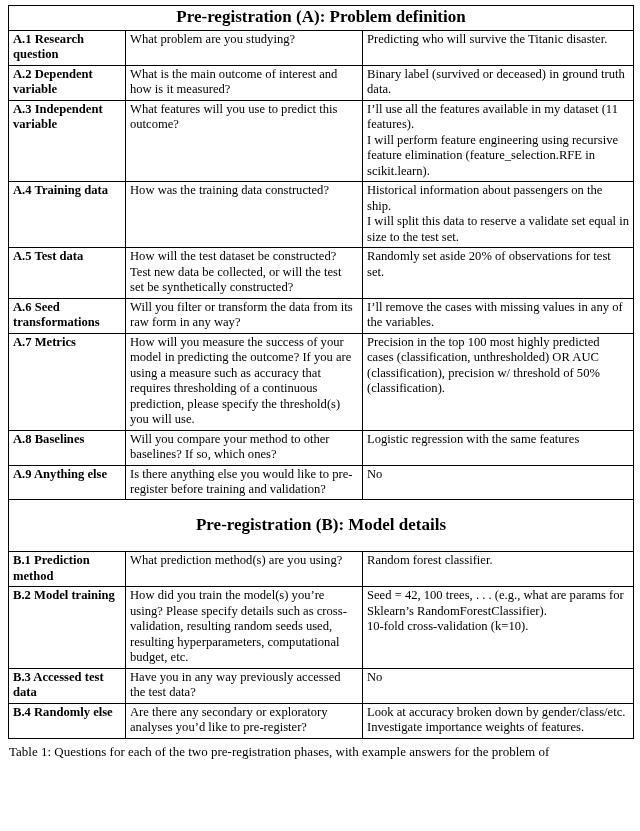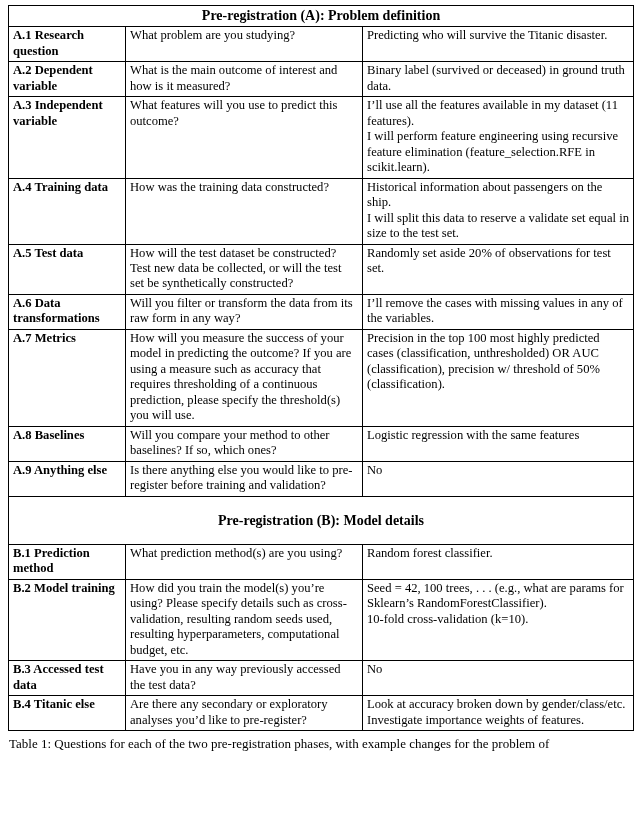--- a/index.html
+++ b/index.html
@@ -26,21 +26,21 @@
   }
   table.prereg-table td {
     border: 1px solid #000000;
     vertical-align: top;
     padding: 1px 4px 2px 4px;
     word-wrap: break-word;
   }
   td.section-title {
     text-align: center;
     font-weight: bold;
-    font-size: 14px;
+    font-size: 17px;
     padding-top: 12px;
     padding-bottom: 12px;
   }
   td.section-title.second {
     padding-top: 15px;
     padding-bottom: 15px;
     margin-top: 10px;
   }
   td.label {
     font-weight: bold;
@@ -95,21 +95,21 @@
       <td class="question">How was the training data constructed?</td>
       <td class="answer">Historical information about passengers on the ship.
 I will split this data to reserve a validate set equal in size to the test set.</td>
     </tr>
     <tr>
       <td class="label">A.5 Test data</td>
       <td class="question">How will the test dataset be constructed? Test new data be collected, or will the test set be synthetically constructed?</td>
       <td class="answer">Randomly set aside 20% of observations for test set.</td>
     </tr>
     <tr>
-      <td class="label">A.6 Data transformations</td>
+      <td class="label">A.6 Seed transformations</td>
       <td class="question">Will you filter or transform the data from its raw form in any way?</td>
       <td class="answer">I’ll remove the cases with missing values in any of the variables.</td>
     </tr>
     <tr>
       <td class="label">A.7 Metrics</td>
       <td class="question">How will you measure the success of your model in predicting the outcome? If you are using a measure such as accuracy that requires thresholding of a continuous prediction, please specify the threshold(s) you will use.</td>
       <td class="answer">Precision in the top 100 most highly predicted cases (classification, unthresholded) OR AUC (classification), precision w/ threshold of 50% (classification).</td>
     </tr>
     <tr>
       <td class="label">A.8 Baselines</td>
@@ -136,22 +136,22 @@
       <td class="question">How did you train the model(s) you’re using? Please specify details such as cross-validation, resulting random seeds used, resulting hyperparameters, computational budget, etc.</td>
       <td class="answer">Seed = 42, 100 trees, . . . (e.g., what are params for Sklearn’s RandomForestClassifier).
 10-fold cross-validation (k=10).</td>
     </tr>
     <tr>
       <td class="label">B.3 Accessed test data</td>
       <td class="question">Have you in any way previously accessed the test data?</td>
       <td class="answer">No</td>
     </tr>
     <tr>
-      <td class="label">B.4 Titanic else</td>
+      <td class="label">B.4 Randomly else</td>
       <td class="question">Are there any secondary or exploratory analyses you’d like to pre-register?</td>
       <td class="answer">Look at accuracy broken down by gender/class/etc.
 Investigate importance weights of features.</td>
     </tr>
   </tbody>
     </table>
 
-  <div class="caption">Table 1: Questions for each of the two pre-registration phases, with example changes for the problem of</div>
+  <div class="caption">Table 1: Questions for each of the two pre-registration phases, with example answers for the problem of</div>
 </div>
 
 </body></html>

